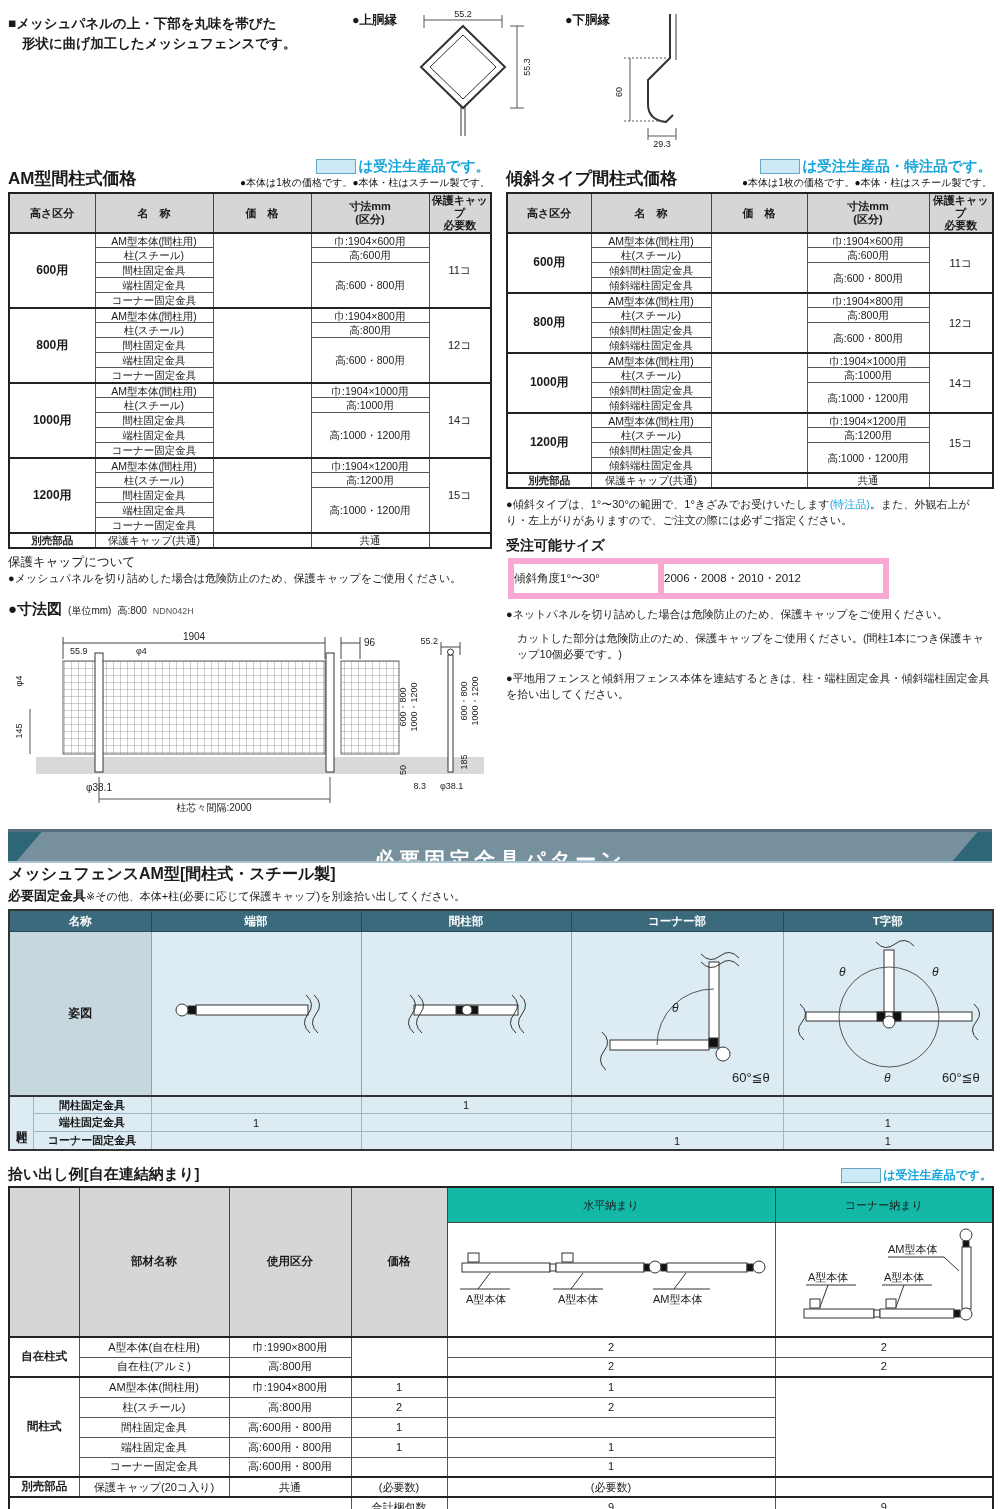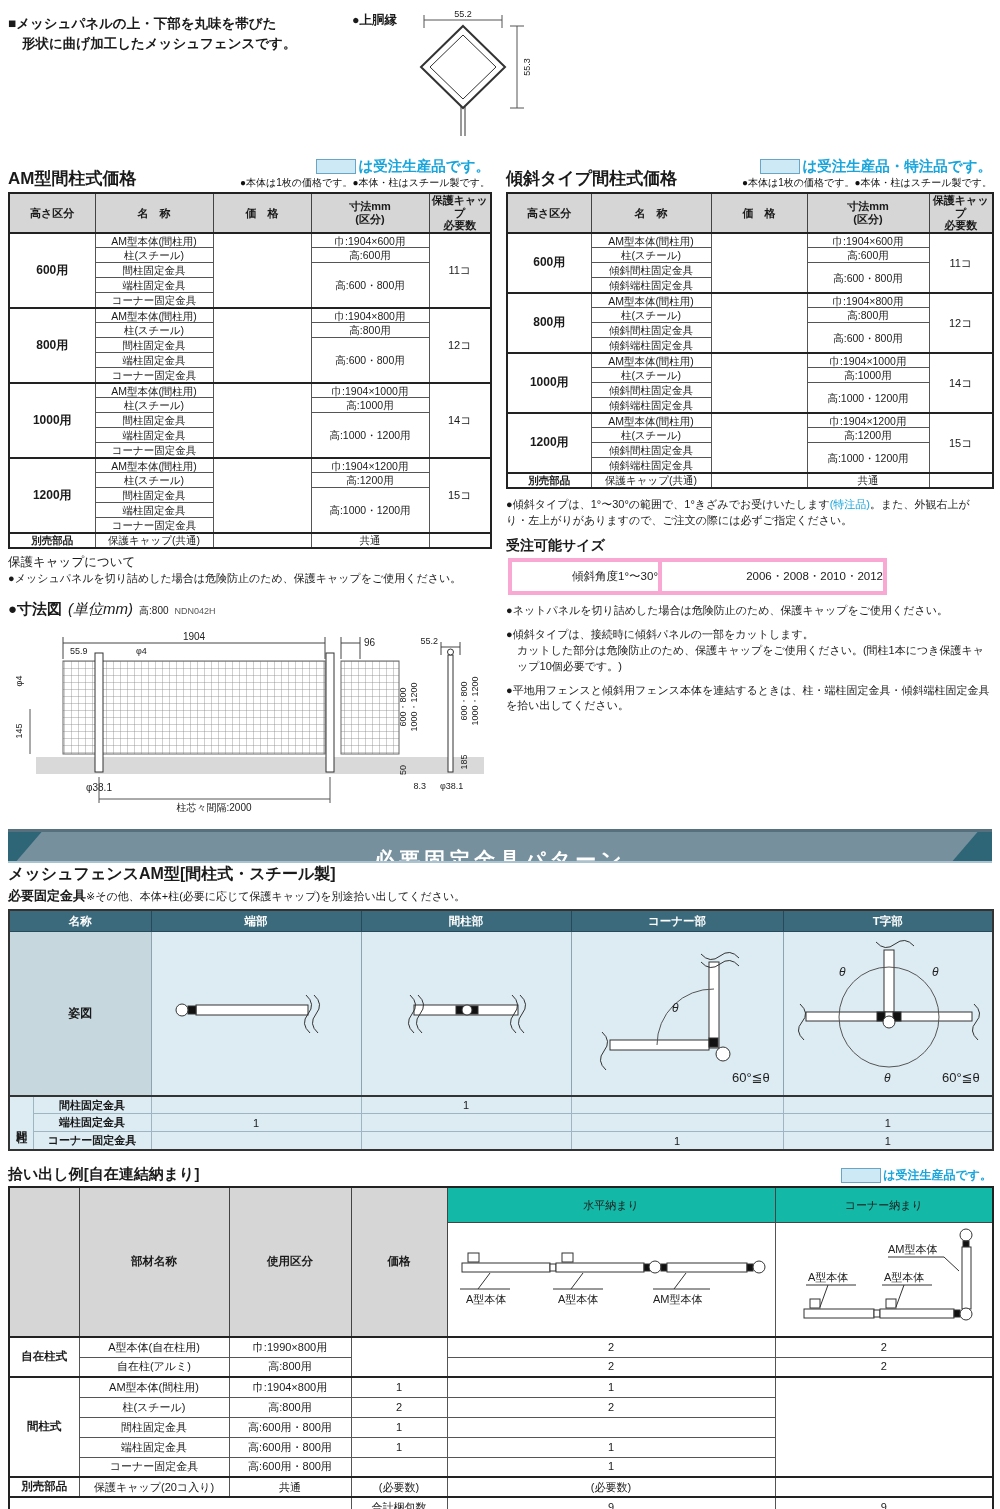--- a/index.html
+++ b/index.html
@@ -33,30 +33,30 @@
   .ptable tbody.grp { border-top:2px solid #222; }
   .ptable .hcol { font-size:12px; font-weight:bold; }
   .ptable .ccol { font-size:11px; }
 
   .cap-note { margin-top:5px; }
   .cap-note-title { font-size:12.5px; font-weight:normal; }
   .cap-note-body { font-size:11px; }
 
   .dim-head { margin-top:14px; display:flex; align-items:baseline; gap:6px; }
   .dim-title { font-size:15px; font-weight:bold; }
-  .dim-unit { font-size:15px;font-style:italic; }
+  .dim-unit { font-size:10px; }
   .dim-size { font-size:10px; }
   .dim-code { font-size:9px; color:#555; }
 
   
   .note { font-size:11px; line-height:1.45; margin-top:8px; }
   .note .cont { padding-left:11px; }
   .size-title { font-size:14px; font-weight:bold; margin:8px 0 3px 0; }
   table.size-table { border-collapse:collapse; margin-left:2px; }
-  .size-table td { border:4px solid #f9a8d4; font-size:11.5px; text-align:right; padding:7px 0; }
+  .size-table td { border:6px solid #f9a8d4; font-size:11.5px; text-align:left; padding:7px 0; }
 
   
   .banner { position:relative; height:34px; margin-top:12px; background:#76909e; border-top:3px solid #56707d; border-bottom:2px solid #a9c3d0; overflow:hidden; }
   .banner .tri-l { position:absolute; left:0; top:0; width:48px; height:100%; background:#2e6577; clip-path:polygon(0 0,70% 0,18% 100%,0 100%); }
   .banner .tri-r { position:absolute; right:0; top:0; width:48px; height:100%; background:#2e6577; clip-path:polygon(70% 0,100% 0,100% 100%,18% 100%); }
   .banner-title { position:absolute; width:100%; text-align:center; top:14px; color:#fff; font-size:21px; font-weight:bold; letter-spacing:4px; }
 
   
   .fit-title { font-size:16px; font-weight:bold; margin-top:1px; }
   .fit-sub { font-size:11px; margin:2px 0 4px 0; }
@@ -100,20 +100,35 @@
           <line x1="105" y1="7" x2="105" y2="20" stroke="#555"></line>
           <text x="66" y="9" font-size="9" text-anchor="middle">55.2</text>
           <polygon points="66,18 108,59 66,100 24,59" fill="none" stroke="#333" stroke-width="2"></polygon>
           <polygon points="66,27 99,59 66,91 33,59" fill="none" stroke="#333" stroke-width="1"></polygon>
           <line x1="64" y1="99" x2="64" y2="128" stroke="#333"></line>
           <line x1="68" y1="99" x2="68" y2="128" stroke="#333"></line>
           <line x1="120" y1="18" x2="120" y2="100" stroke="#555"></line>
           <line x1="113" y1="18" x2="127" y2="18" stroke="#555"></line>
           <line x1="113" y1="100" x2="127" y2="100" stroke="#555"></line>
           <text x="133" y="59" font-size="9" text-anchor="middle" transform="rotate(-90 133 59)">55.3</text>
+        </svg>
+      </div>
+      <div class="fig">
+        <span class="fig-label">●下胴縁</span>
+        <svg width="118" height="140" viewBox="0 0 118 140">
+          <path d="M60,6 L60,50 L38,72 L38,96 Q38,112 56,114 L63,107" fill="none" stroke="#333" stroke-width="2"></path>
+          <path d="M66,6 L66,52" fill="none" stroke="#333" stroke-width="1"></path>
+          <line x1="20" y1="50" x2="20" y2="113" stroke="#555"></line>
+          <line x1="14" y1="50" x2="58" y2="50" stroke="#555" stroke-dasharray="2,2"></line>
+          <line x1="14" y1="113" x2="52" y2="113" stroke="#555" stroke-dasharray="2,2"></line>
+          <text x="12" y="84" font-size="9" text-anchor="middle" transform="rotate(-90 12 84)">60</text>
+          <line x1="38" y1="120" x2="38" y2="132" stroke="#555"></line>
+          <line x1="66" y1="120" x2="66" y2="132" stroke="#555"></line>
+          <line x1="38" y1="128" x2="66" y2="128" stroke="#555"></line>
+          <text x="52" y="139" font-size="9" text-anchor="middle">29.3</text>
         </svg>
       </div>
     </div>
   </div>
 
   <div class="tables-row">
 
     <div class="pcolL">
       <div class="thead-row">
         <span class="ptitle">AM型間柱式価格</span>
@@ -443,21 +458,20 @@
       <table class="size-table">
         <tbody>
             <tr>
           <td style="width:150px">傾斜角度1°〜30°</td>
           <td style="width:225px">2006・2008・2010・2012</td>
         </tr>
       </tbody>
         </table>
       <div class="note">●ネットパネルを切り詰めした場合は危険防止のため、保護キャップをご使用ください。</div>
       <div class="note">
-        <div>●傾斜タイプは、接続時に傾斜パネルの一部をカットします。</div>
         <div class="cont">カットした部分は危険防止のため、保護キャップをご使用ください。(間柱1本につき保護キャップ10個必要です。)</div>
       </div>
       <div class="note">●平地用フェンスと傾斜用フェンス本体を連結するときは、柱・端柱固定金具・傾斜端柱固定金具を拾い出してください。</div>
     </div>
   </div>
 
   <div class="banner">
     <div class="tri-l"></div>
     <div class="tri-r"></div>
     <div class="banner-title">必要固定金具パターン</div>

